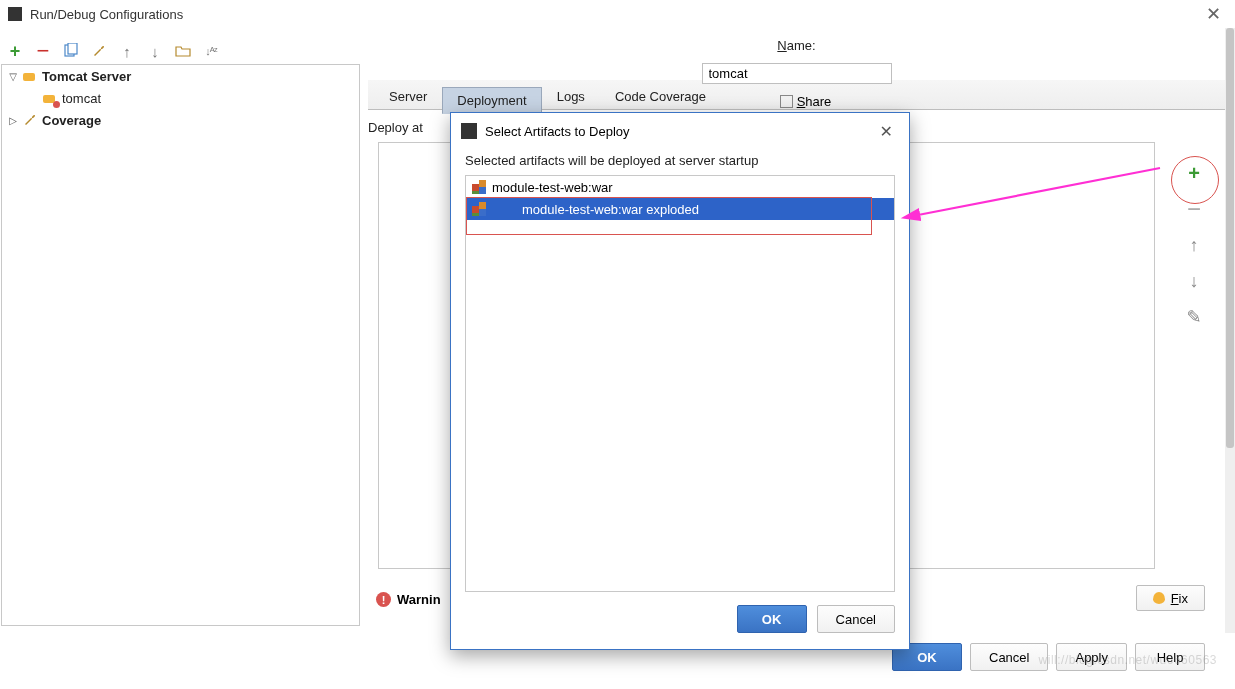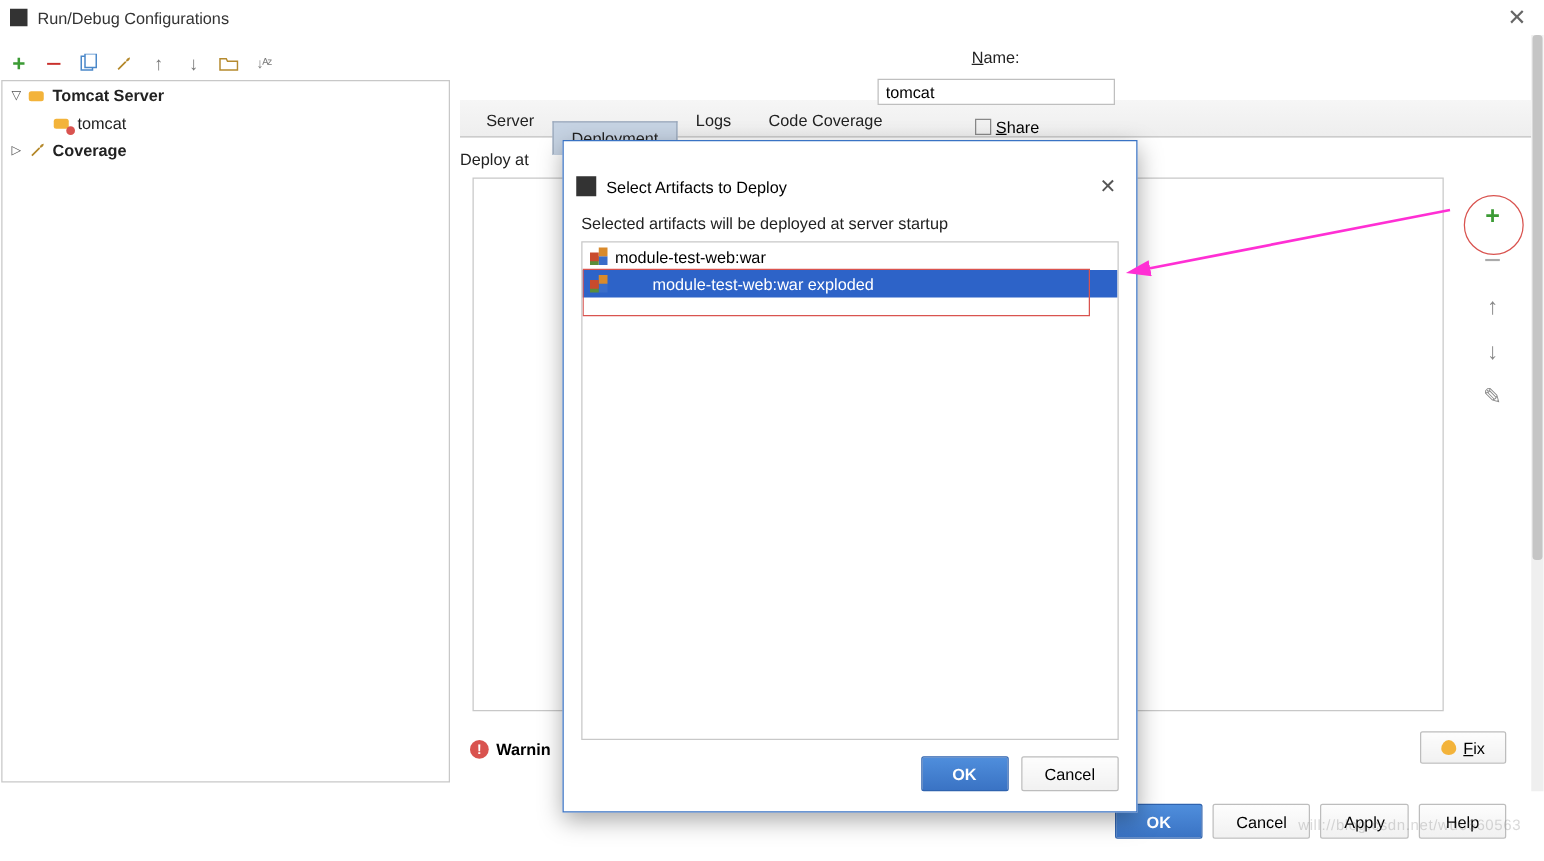--- a/index.html
+++ b/index.html
@@ -36,21 +36,21 @@
   .name-row { display:flex; align-items:center; gap:10px; height:30px;flex-direction:column; }
   .name-row label { color:#222; }
   .name-row label u { text-decoration:underline; }
   .name-input { flex:1; height:26px; border:1px solid #bfbfbf; padding:2px 6px; }
   .share-box { margin-left:18px; display:flex; align-items:center; gap:4px; }
   .share-box .chk { width:13px; height:13px; border:1px solid #888; }
 
   
   .tabs { margin-top:12px; display:flex; align-items:flex-end; border-bottom:1px solid #bdbdbd; background:linear-gradient(#f6f6f6,#eee); height:30px; padding-left:6px; }
   .tab { padding:5px 14px; border:1px solid transparent; border-bottom:none; color:#222; background:transparent; }
-  .tab.active { background:#c6d3e3; border:1px solid #9aa8bb; border-bottom:1px solid #c6d3e3; position:relative; top:15px;margin-top:16px; }
+  .tab.active { background:#c6d3e3; border:1px solid #9aa8bb; border-bottom:1px solid #c6d3e3; position:relative; top:5px;margin-top:16px; }
 
   
   .deploy-lbl { margin-top:10px; color:#222; }
   .artifact-box { position:absolute; left:10px; top:104px; right:70px; bottom:120px; border:1px solid #c8c8c8; background:#fff; }
 
   
   .side-btns { position:absolute; right:20px; top:124px; display:flex; flex-direction:column; align-items:center; gap:14px; }
   .side-btn { width:22px; height:22px; display:flex; align-items:center; justify-content:center; color:#888; font-size:18px; }
   .side-btn.plus { color:#3c9b35; font-weight:bold; font-size:20px; }
   .side-btn.minus { color:#aaa; font-size:24px; line-height:10px; }
@@ -66,21 +66,21 @@
   .bottom-btns { position:absolute; right:20px; bottom:18px; display:flex; gap:8px; }
   .btn { height:28px; min-width:70px; padding:0 18px; border:1px solid #bdbdbd; background:linear-gradient(#fdfdfd,#f1f1f1); border-radius:2px; }
   .btn.primary { background:linear-gradient(#4f8edc,#3a73c4); border:1px solid #2f63af; color:#fff; font-weight:bold; }
 
   
   .scroll-outer { position:absolute; right:0; top:28px; width:10px; bottom:56px; background:#efefef; }
   .scroll-outer .thumb { position:absolute; left:1px; right:1px; top:0; height:420px; background:#c5c5c5; border-radius:3px; }
 
   
   .modal { position:absolute; left:450px; top:112px; width:460px; height:538px; background:#fff; border:1px solid #3a73c4; box-shadow:0 6px 18px rgba(0,0,0,0.35); display:flex; flex-direction:column; }
-  .m-title { height:36px; display:flex; align-items:center; padding:0 10px; gap:8px;margin-top:18px; }
+  .m-title { height:36px; display:flex; align-items:center; padding:0 10px; gap:8px; }
   .m-title .ij { width:16px; height:16px; background:#333; }
   .m-title .x { margin-left:auto; font-size:16px; color:#555; padding:2px 6px; }
   .m-instr { padding:4px 14px 6px 14px; color:#222; }
   .m-list { margin:1px 14px; border:1px solid #c8c8c8; flex:1; overflow:auto; position:relative; }
   .m-item { height:22px; display:flex; align-items:center; gap:6px; padding:0 6px; }
   .m-item.sel { background:#2d63c8; color:#fff;gap:36px; }
   .gift-ico { width:14px; height:14px; display:inline-block; background:
     linear-gradient(#c94b2d,#c94b2d) left/7px 7px no-repeat,
     linear-gradient(#d98a2b,#d98a2b) right top/7px 7px no-repeat,
     linear-gradient(#5a8d3a,#5a8d3a) left bottom/7px 7px no-repeat,

